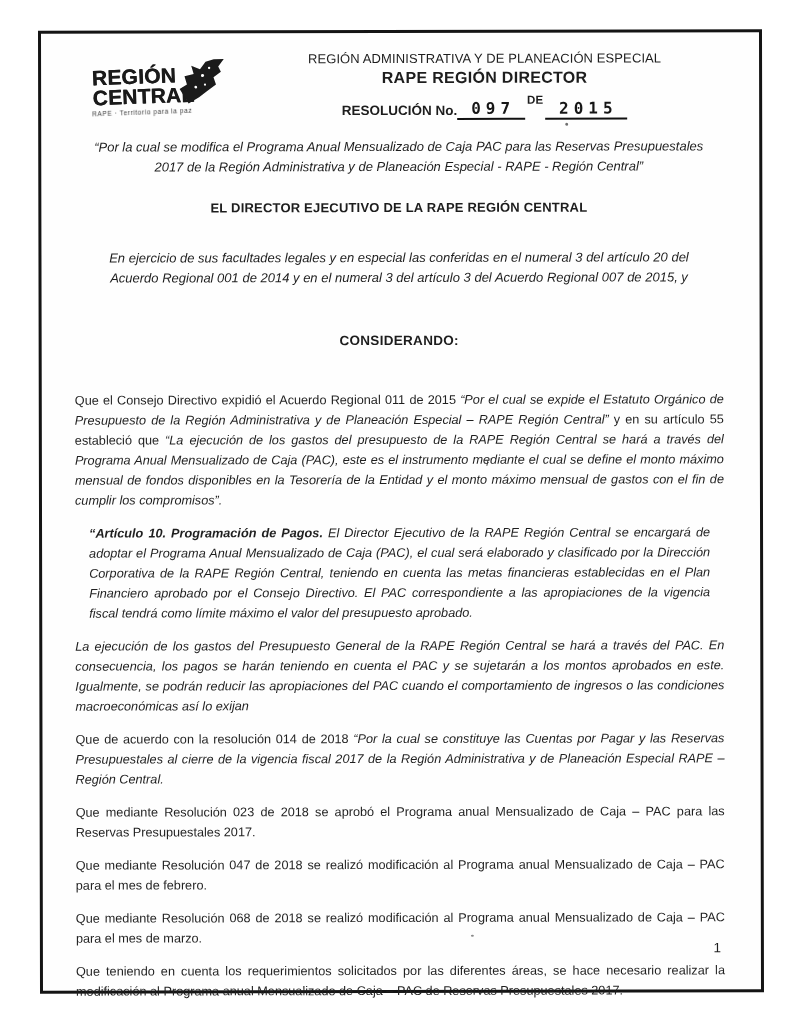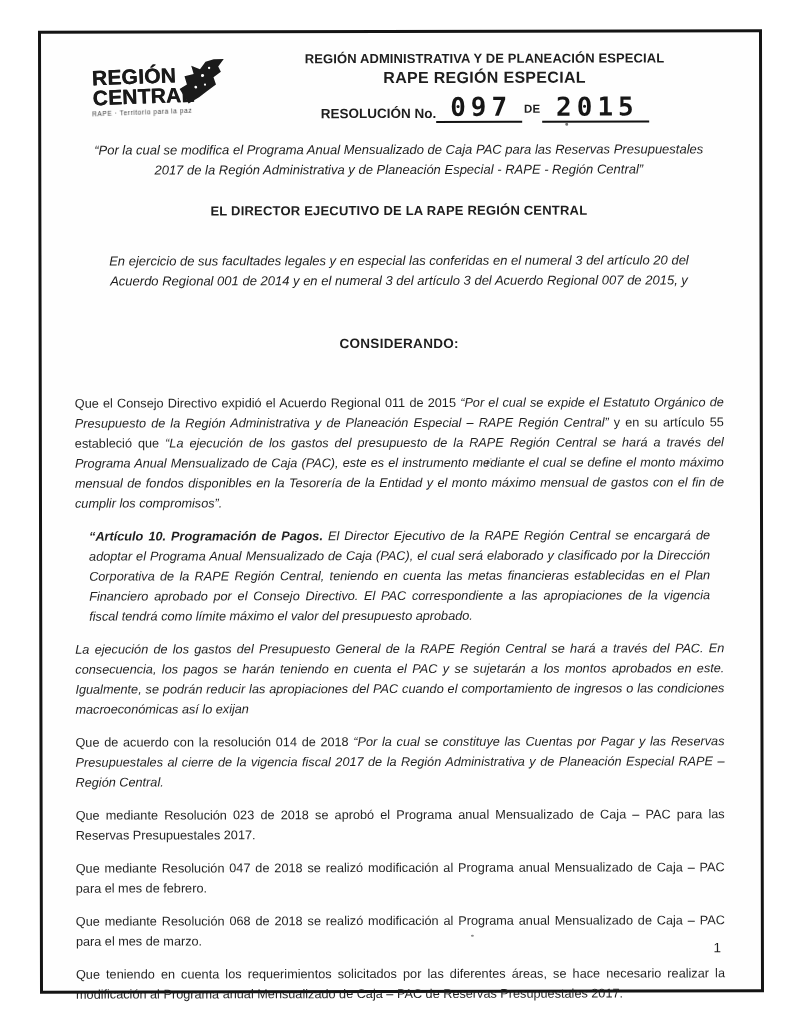--- a/index.html
+++ b/index.html
@@ -27,31 +27,31 @@
     font-weight:800;font-size:21px;line-height:0.93;letter-spacing:0.2px;
     color:#1a1a1a;transform:rotate(-2deg);
     text-shadow:0.5px 0 0 #1a1a1a;
   }
   .logo-map{position:absolute;right:28px;top:-8px;width:46px;height:50px;transform:rotate(4deg);}
   .logo-tagline{
     font-size:6.5px;letter-spacing:0.6px;color:#3a3a3a;margin-top:3px;
     transform:rotate(-2deg);filter:blur(0.5px);white-space:nowrap;
   }
   .header-center{flex:1;text-align:center;padding-top:4px;padding-right:6px;}
-  .hdr-line1{font-size:13px;font-weight:bold;letter-spacing:0.1px;}
+  .hdr-line1{font-size:13px;font-weight:normal;letter-spacing:0.1px;}
   .hdr-line2{font-size:16px;font-weight:bold;margin-top:3px;letter-spacing:0.3px;}
   .res-row{margin-top:7px;display:flex;justify-content:center;align-items:flex-end;}
   .res-label{font-size:13.5px;font-weight:bold;margin-bottom:2px;}
   .res-num{
     font-family:"DejaVu Sans Mono",monospace;font-weight:bold;
-    font-size:26px;letter-spacing:5px;line-height:1;
+    font-size:16px;letter-spacing:5px;line-height:1;
     padding:0 10px 1px 14px;border-bottom:2px solid #111;
     color:#161616;
   }
-  .res-de{font-size:11.5px;font-weight:bold;margin:0 2px 8px 2px;}
+  .res-de{font-size:11.5px;font-weight:bold;margin:0 2px 14px 2px;}
   
   .subject{margin-top:17px;padding:0 12px;font-size:13px;font-style:italic;text-align:center;line-height:20px;}
   .director{margin-top:23px;font-size:13px;font-weight:bold;text-align:center;letter-spacing:0.2px;}
   .faculties{margin-top:33px;padding:0 24px;font-size:13px;font-style:italic;text-align:center;line-height:20px;}
   .considerando{margin-top:45px;margin-bottom:42px;font-size:13.5px;font-weight:bold;text-align:center;letter-spacing:0.3px;}
   
   .para{
     font-size:12.7px;line-height:20px;text-align:justify;
     margin:0 0 13px 0;color:#1f1f1f;
   }
@@ -84,21 +84,21 @@
             <circle cx="30" cy="10" r="1.2" fill="#ffffff"></circle>
             <circle cx="18" cy="30" r="1.4" fill="#ffffff"></circle>
             <circle cx="27" cy="27" r="1.1" fill="#ffffff"></circle>
           </svg>
         </div>
         <div class="logo-tagline">RAPE · Territorio para la paz</div>
       </div>
 
       <div class="header-center">
         <div class="hdr-line1">REGIÓN ADMINISTRATIVA Y DE PLANEACIÓN ESPECIAL</div>
-        <div class="hdr-line2">RAPE REGIÓN ESPECIAL</div>
+        <div class="hdr-line2">RAPE REGIÓN DIRECTOR</div>
         <div class="res-row">
           <span class="res-label">RESOLUCIÓN No.</span>
           <span class="res-num">097</span>
           <span class="res-de">DE</span>
           <span class="res-num">2015</span>
         </div>
       </div>
     </div>
 
     <div class="subject">“Por la cual se modifica el Programa Anual Mensualizado de Caja PAC para las Reservas Presupuestales 2017 de la Región Administrativa y de Planeación Especial - RAPE - Región Central”</div>

